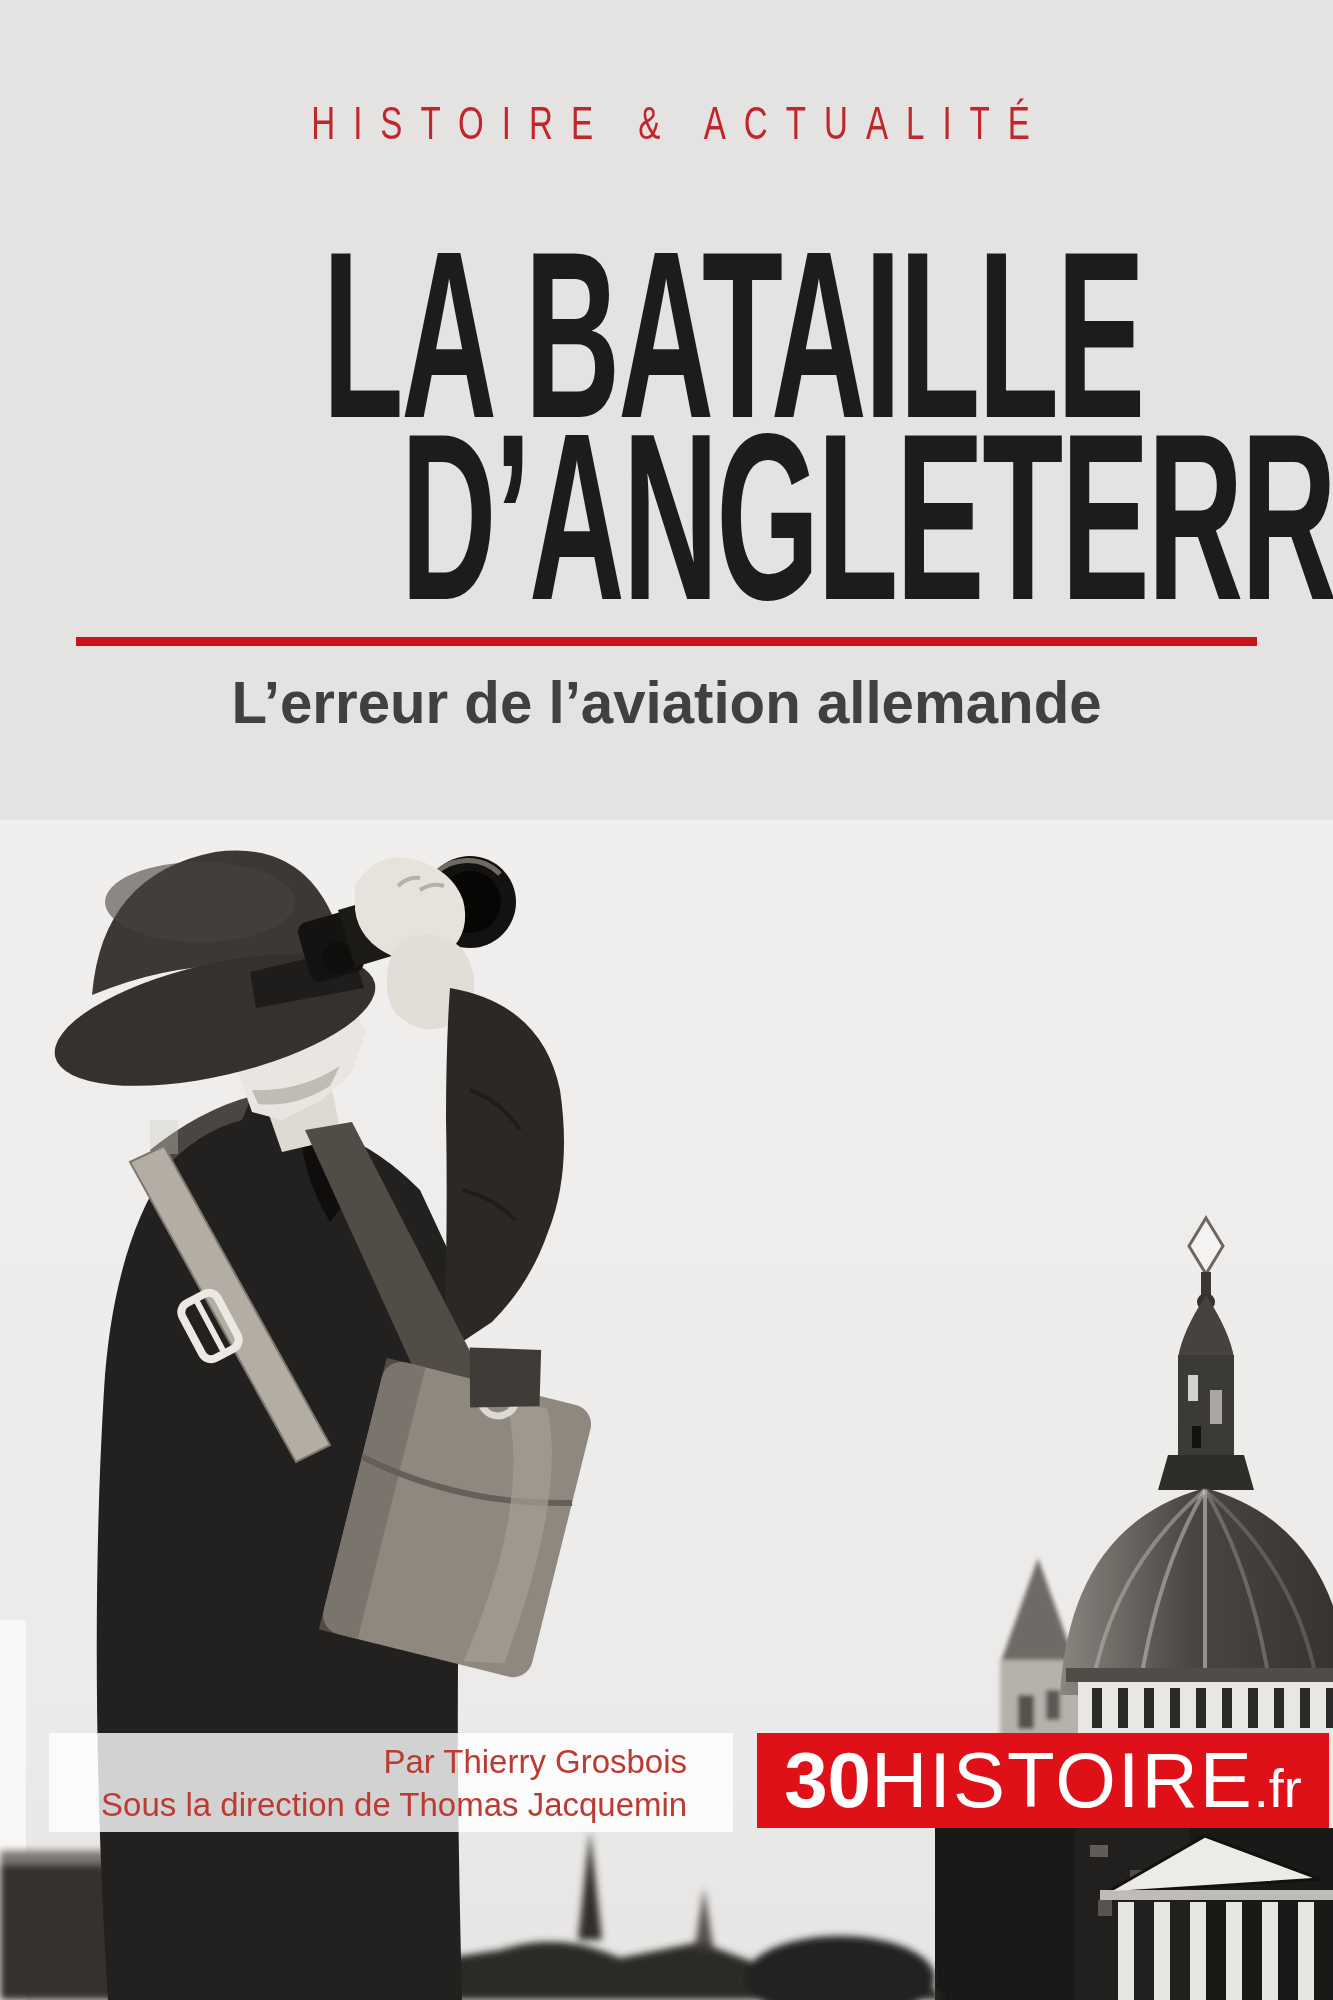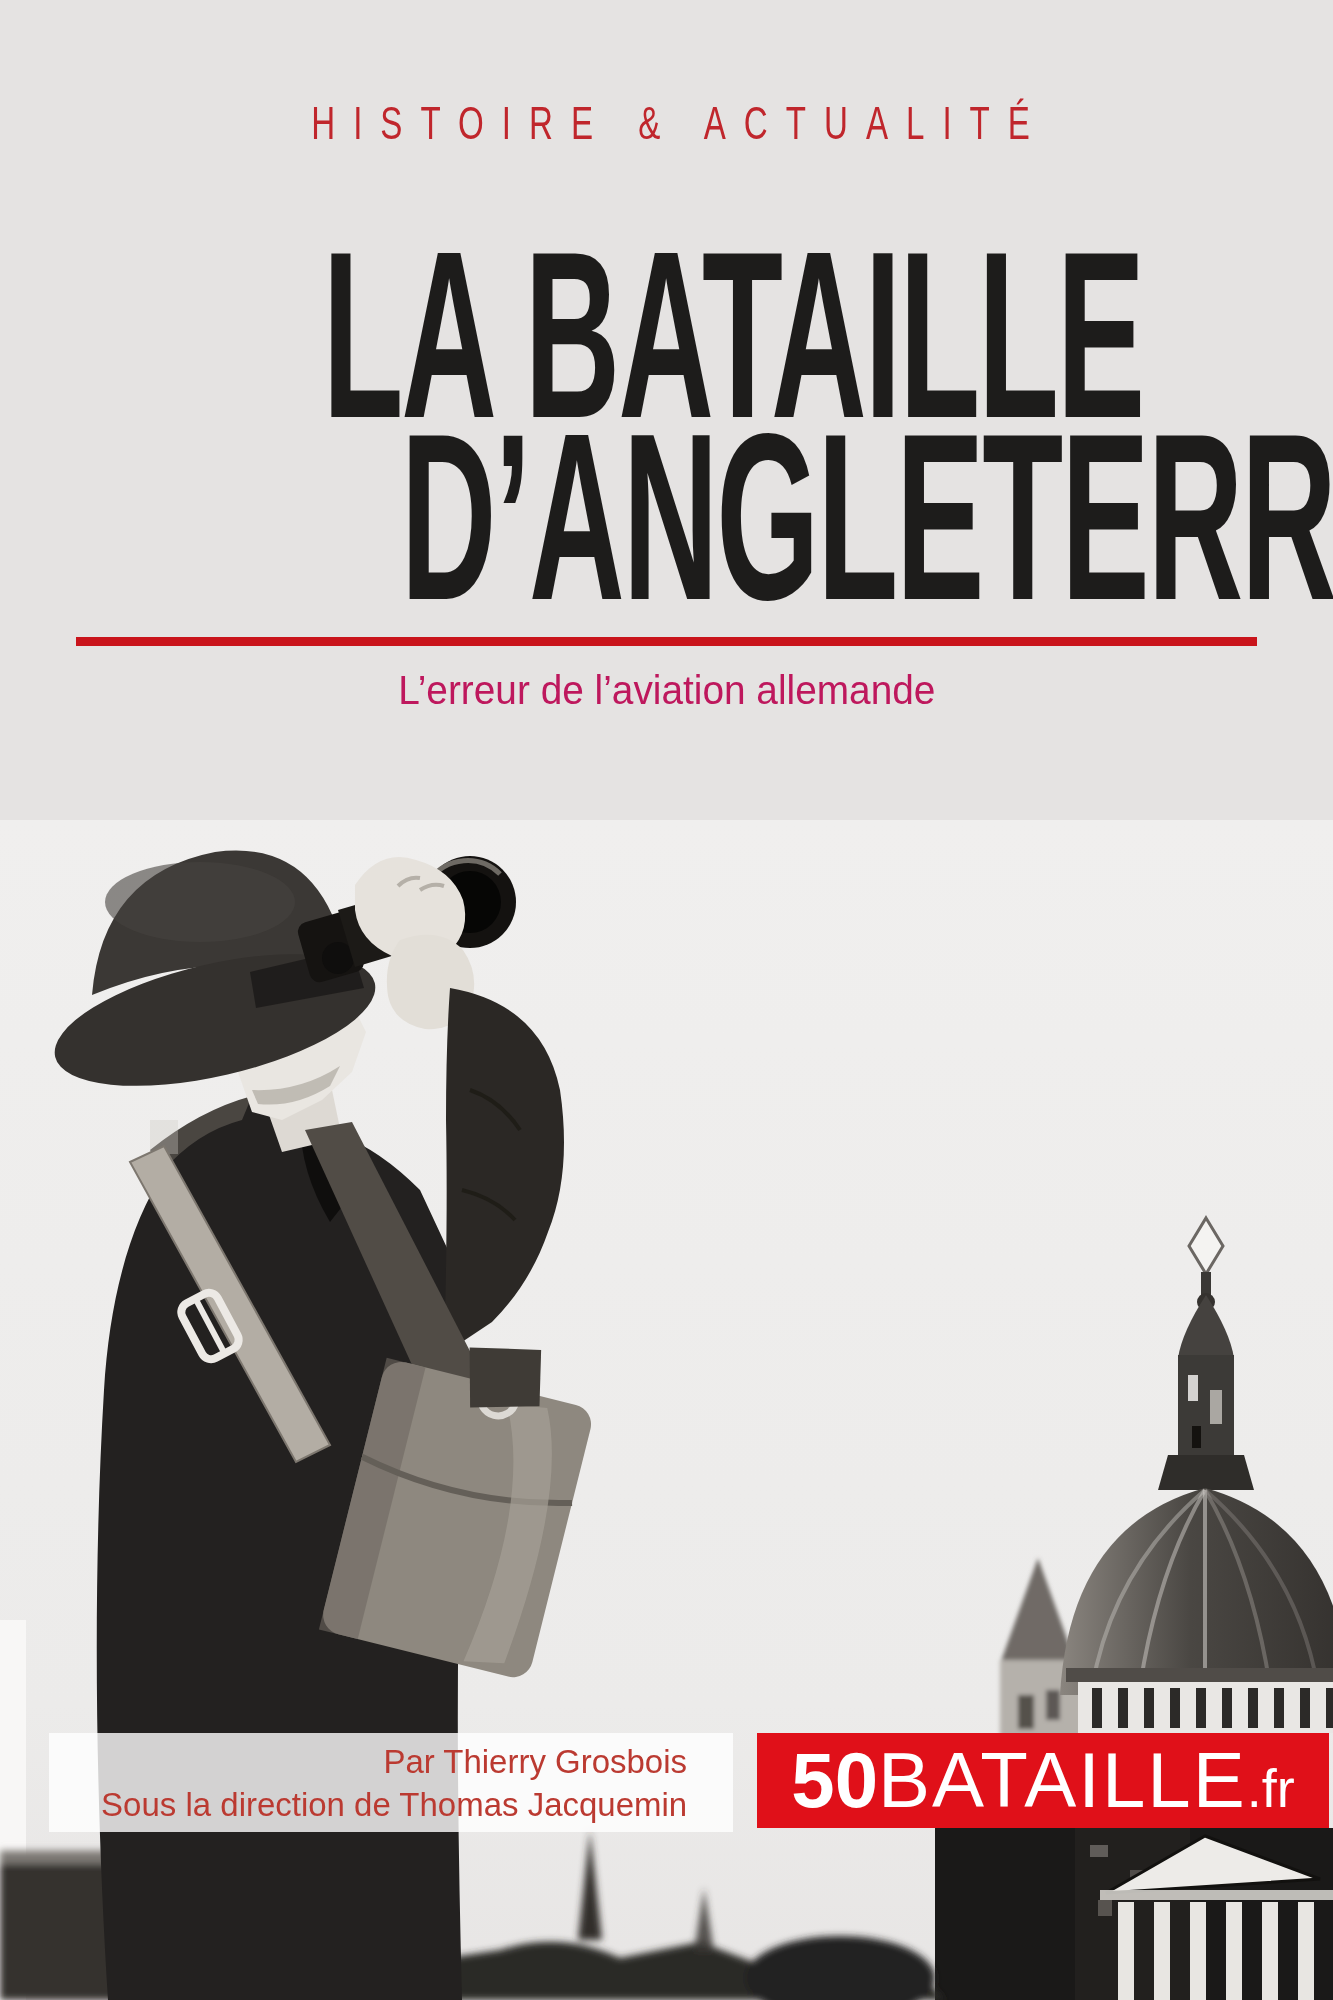--- a/index.html
+++ b/index.html
@@ -17,21 +17,21 @@
   .title-line{
     position:absolute;left:0;width:100%;text-align:center;
     font-size:237px;line-height:1;font-weight:700;color:#1d1c1b;white-space:nowrap;
   }
   .title-line span{display:inline-block;letter-spacing:-4px;transform:scaleX(0.56);transform-origin:50% 50%;}
   .t1{top:216px;}
   .t2{top:398px;}
   .divider{position:absolute;top:637px;left:76px;width:1181px;height:9px;background:#c9141b;}
   .subtitle{
     position:absolute;left:0;width:100%;text-align:center;
-    font-size:40px;font-weight:400;color:#be185d;white-space:nowrap;
+    font-size:60px;font-weight:700;color:#404040;white-space:nowrap;
   }
   .subtitle span{display:inline-block;transform:scaleX(0.97);transform-origin:50% 50%;}
   .s1{top:668px;}
   .s2{top:738px;}
   
   .photo{position:absolute;top:820px;left:0;width:1333px;height:1180px;}
   .photo svg{display:block;width:100%;height:100%;}
   
   .credits{
     position:absolute;left:49px;top:1733px;width:684px;height:99px;
@@ -229,19 +229,19 @@
     </svg>
   </div>
 
   <div class="credits">
     <div>Par Thierry Grosbois</div>
     <div>Sous la direction de Thomas Jacquemin</div>
   </div>
 
   <div class="pubbox">
     <div class="pub-logo">
-      <span class="pub-prefix">50</span>
-      <span class="pub-name">BATAILLE</span>
+      <span class="pub-prefix">30</span>
+      <span class="pub-name">HISTOIRE</span>
       <span class="pub-tld">.fr</span>
     </div>
   </div>
 
 </div>
 
 </body></html>

